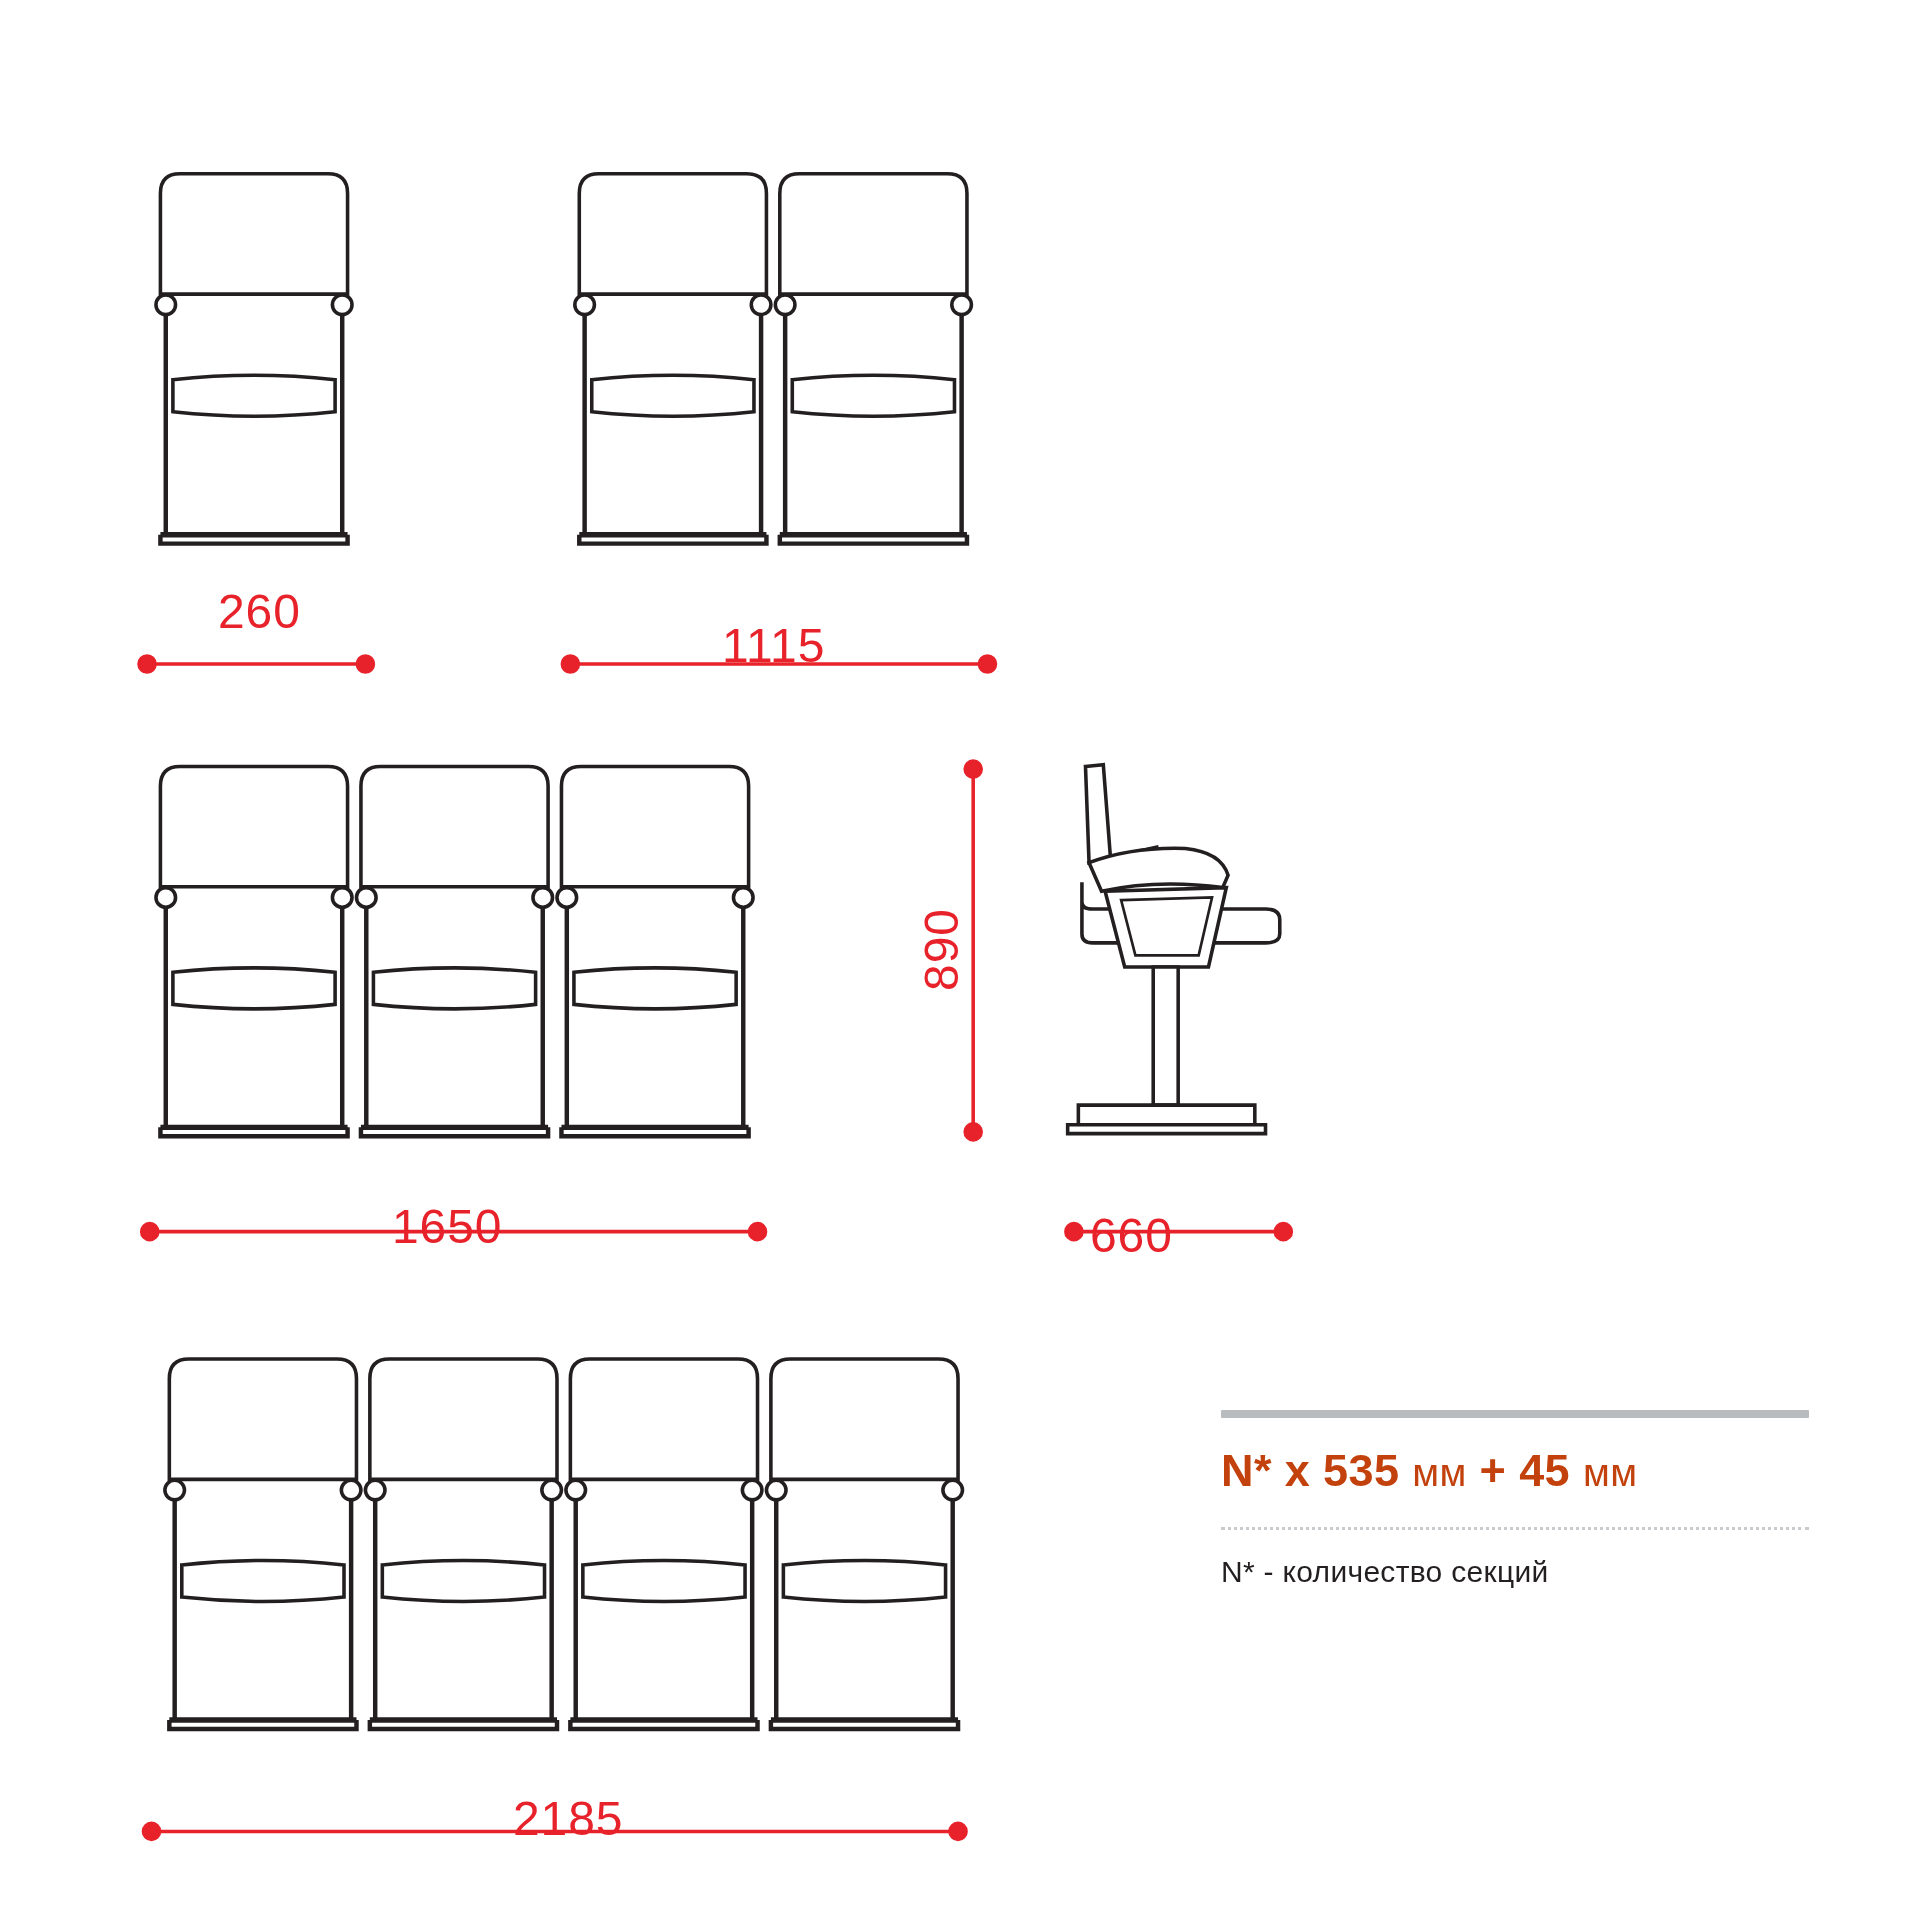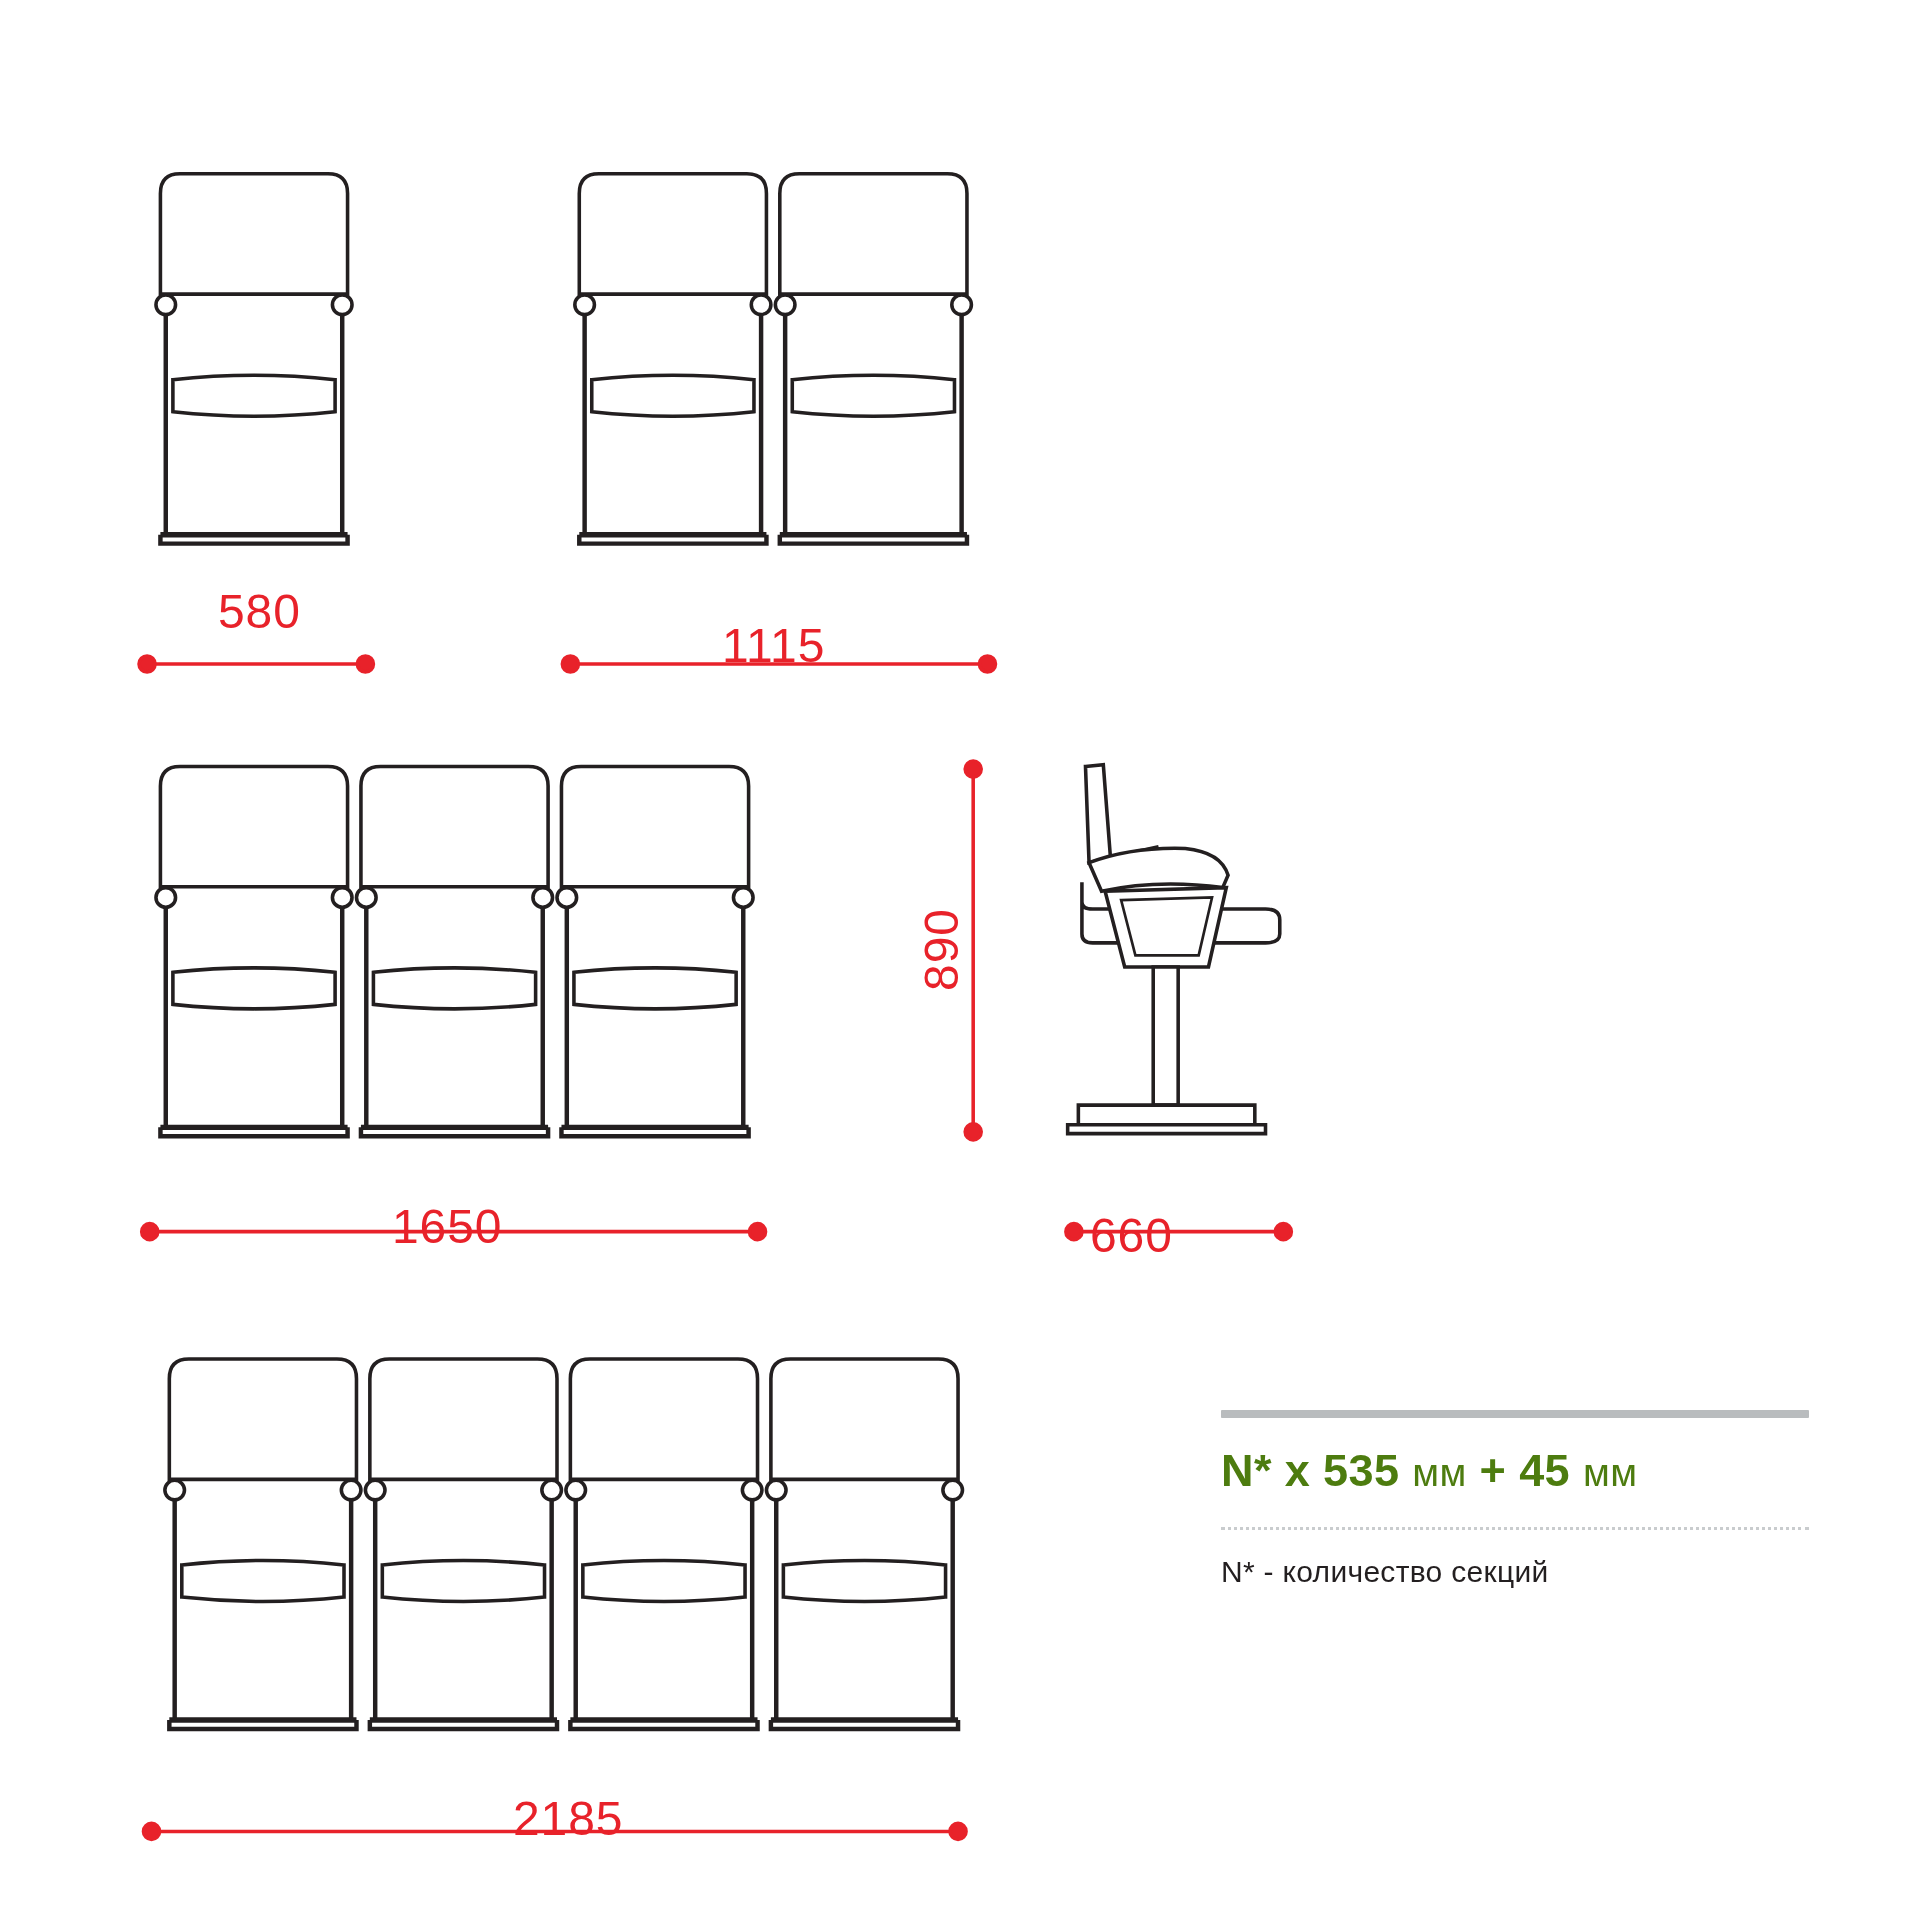--- a/index.html
+++ b/index.html
@@ -53,21 +53,21 @@
   }
   .note-rule {
     height: 8px;
     background: #b9bcbe;
     margin: 19.6px 0 27px 0;
     width: 100%;
     border-radius: 0.9px;
   }
   .formula {
     font-size: 45px;
-    color: #4d7c0f;
+    color: #c2410c;
     letter-spacing: 0.4px;
     white-space: nowrap;
   }
   .formula b {
     font-weight: 700;
   }
   .formula .unit {
     font-weight: 400;
     font-size: 39px;
   }
@@ -176,21 +176,21 @@
       <use href="#chair-front" transform="translate(675,0)"></use>
     </g>
 
     <g stroke="#e8222a" stroke-width="4" fill="#e8222a">
       <line x1="170" y1="2055" x2="1075" y2="2055"></line>
       <circle cx="170" cy="2055" r="9"></circle>
       <circle cx="1075" cy="2055" r="9"></circle>
     </g>
   </svg>
 
-  <div class="dim-label" style="left:218px; top:584px;">580</div>
+  <div class="dim-label" style="left:218px; top:584px;">260</div>
 
   <div class="dim-label" style="left:722px; top:618px;">1115</div>
 
   <div class="dim-label" style="left:392px; top:1199px;text-align:center;">1650</div>
 
   <div class="dim-label vertical" style="left:900px; top:922px; transform: rotate(-90deg);">890</div>
 
   <div class="dim-label" style="left:1090px; top:1163px;margin-top:45px;">660</div>
 
   <div class="dim-label" style="left:513px; top:1791px;">2185</div>

